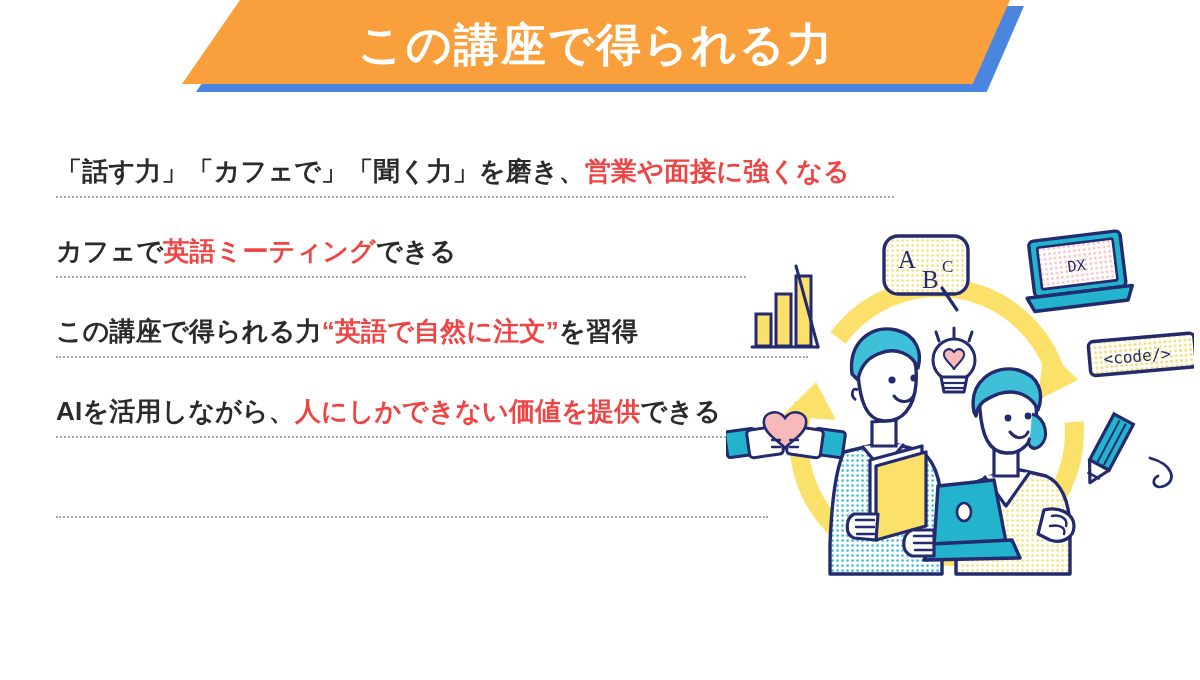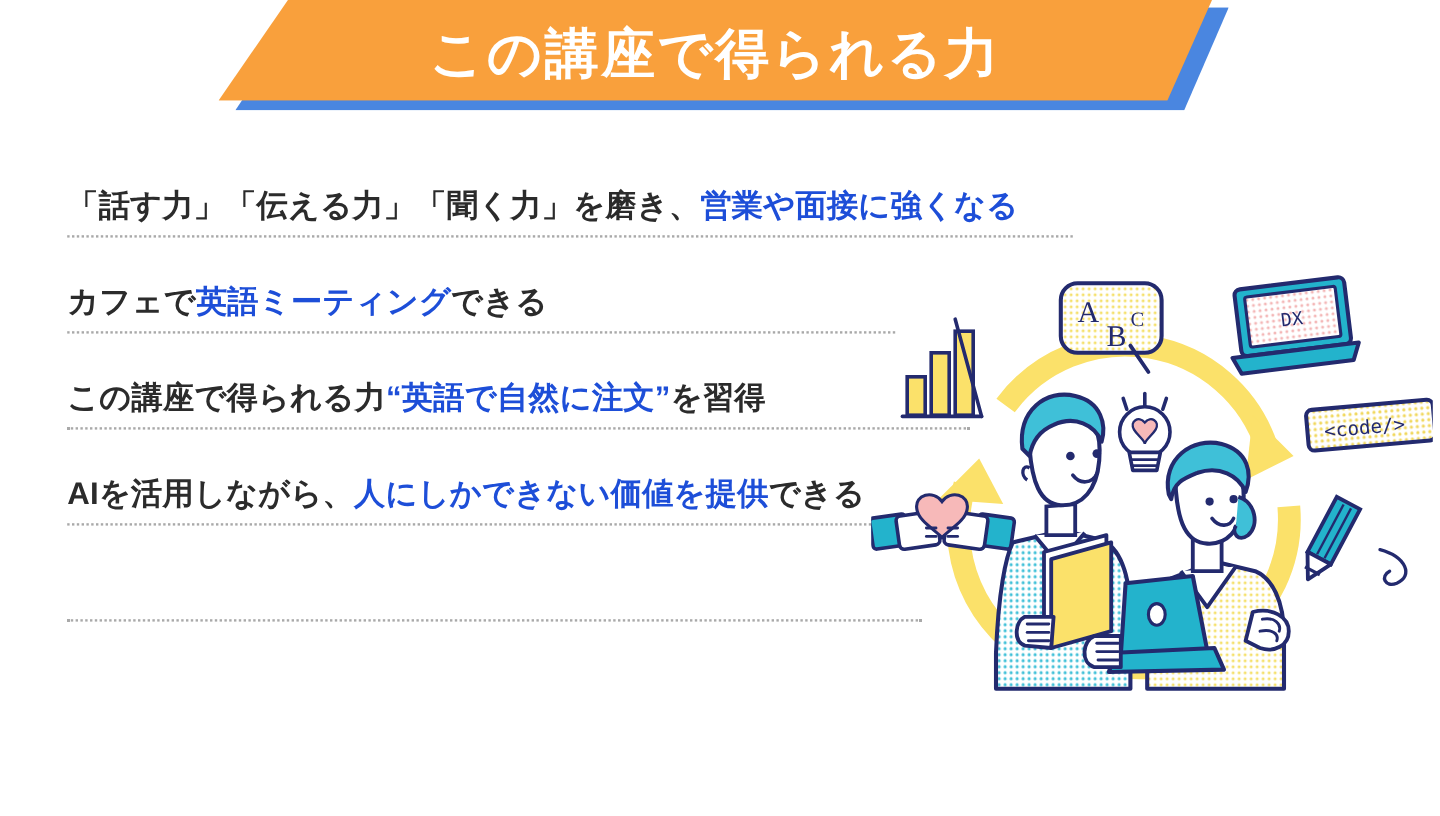--- a/index.html
+++ b/index.html
@@ -85,21 +85,21 @@
   }
   .benefit-text {
     font-size: 26px;
     font-weight: 700;
     color: #2b2b2b;
     line-height: 1.2;
     white-space: nowrap;
     letter-spacing: 0.2px;
   }
   .benefit-text .hl {
-    color: #1d4ed8;
+    color: #ef4444;
   }
   .separator {
     position: absolute;
     left: 0;
     height: 0;
     border-top: 2px dotted #9b9b9b;
     opacity: 0.85;
   }
   .sep-0 { top: 64px;  width: 838px; }
   .sep-1 { top: 144px; width: 690px; }
@@ -125,21 +125,21 @@
   <div class="header-banner">
     <div class="banner-shadow"></div>
     <div class="banner-body"></div>
     <div class="banner-title">この講座で得られる力</div>
   </div>
 
   <div class="benefit-list">
 
     <div class="benefit-row">
       <div class="benefit-text">
-        <span>「話す力」「伝える力」「聞く力」を磨き、</span><span class="hl">営業や面接に強くなる</span>
+        <span>「話す力」「カフェで」「聞く力」を磨き、</span><span class="hl">営業や面接に強くなる</span>
       </div>
     </div>
     <div class="separator sep-0"></div>
 
     <div class="separator sep-1"></div>
 
     <div class="benefit-row">
       <div class="benefit-text">
         <span>カフェで</span><span class="hl">英語ミーティング</span><span>できる</span>
       </div>

